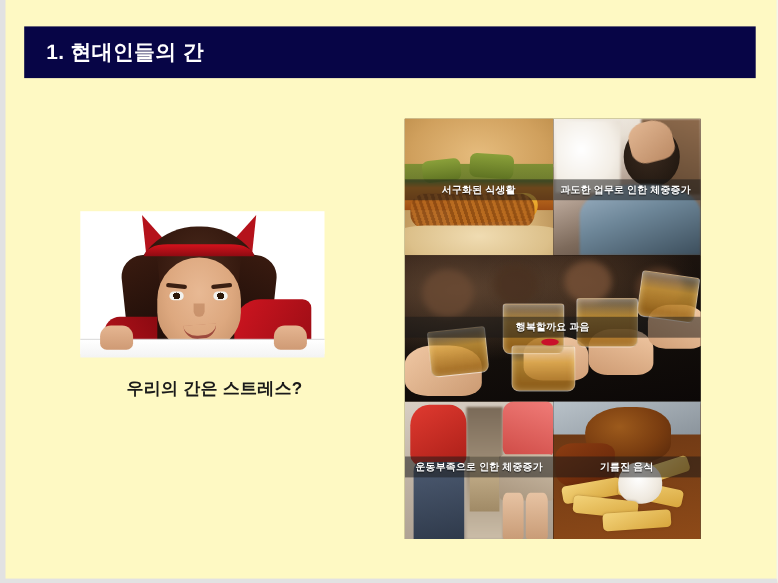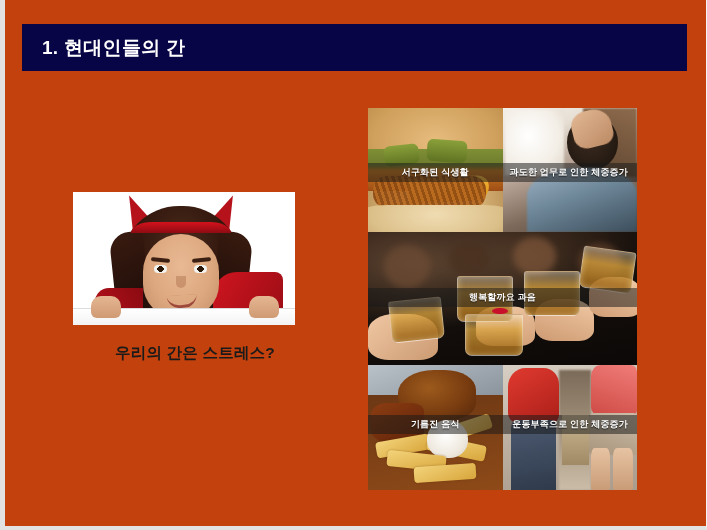--- a/index.html
+++ b/index.html
@@ -11,21 +11,21 @@
     width: 707px;
     height: 530px;
     overflow: hidden;
     font-family: "Liberation Sans", sans-serif;
   }
   .slide {
     position: absolute;
     left: 0; top: 0;
     width: 707px;
     height: 530px;
-    background: #c2410c;
+    background: #fef9c3;
     box-sizing: border-box;
     border-left: 5px solid #e2e2e2;
     border-bottom: 4px solid #e2e2e2;
     border-right: 1px solid #f2f2f2;
     text-decoration: underline;
   }
 
   
   .title-bar {
     position: absolute;
@@ -565,42 +565,42 @@
           <div class="glass g4"></div>
           <div class="glass g5"></div>
           <div class="nail"></div>
         </div>
         <div class="caption center cap-mid">행복할까요 과음</div>
       </div>
     </div>
 
     <div class="row row-bottom">
       <div class="cell half">
+        <div class="img-weight">
+          <div class="wg-mid"></div>
+          <div class="wg-red"></div>
+          <div class="wg-jeans"></div>
+          <div class="wg-khaki"></div>
+          <div class="wg-pink"></div>
+          <div class="wg-short"></div>
+          <div class="wg-leg a"></div>
+          <div class="wg-leg b"></div>
+        </div>
+        <div class="caption right cap-bottom">운동부족으로 인한 체중증가</div>
+      </div>
+      <div class="cell half">
         <div class="img-fried">
           <div class="ff-tray"></div>
           <div class="ff-meat"></div>
           <div class="ff-rib"></div>
           <div class="ff-fry f5"></div>
           <div class="ff-fry f1"></div>
           <div class="ff-fry f3"></div>
           <div class="ff-sauce"></div>
           <div class="ff-fry f2"></div>
           <div class="ff-fry f4"></div>
         </div>
         <div class="caption center cap-bottom">기름진 음식</div>
       </div>
-      <div class="cell half">
-        <div class="img-weight">
-          <div class="wg-mid"></div>
-          <div class="wg-red"></div>
-          <div class="wg-jeans"></div>
-          <div class="wg-khaki"></div>
-          <div class="wg-pink"></div>
-          <div class="wg-short"></div>
-          <div class="wg-leg a"></div>
-          <div class="wg-leg b"></div>
-        </div>
-        <div class="caption right cap-bottom">운동부족으로 인한 체중증가</div>
-      </div>
     </div>
 
   </div>
 </div>
 
 </body></html>

